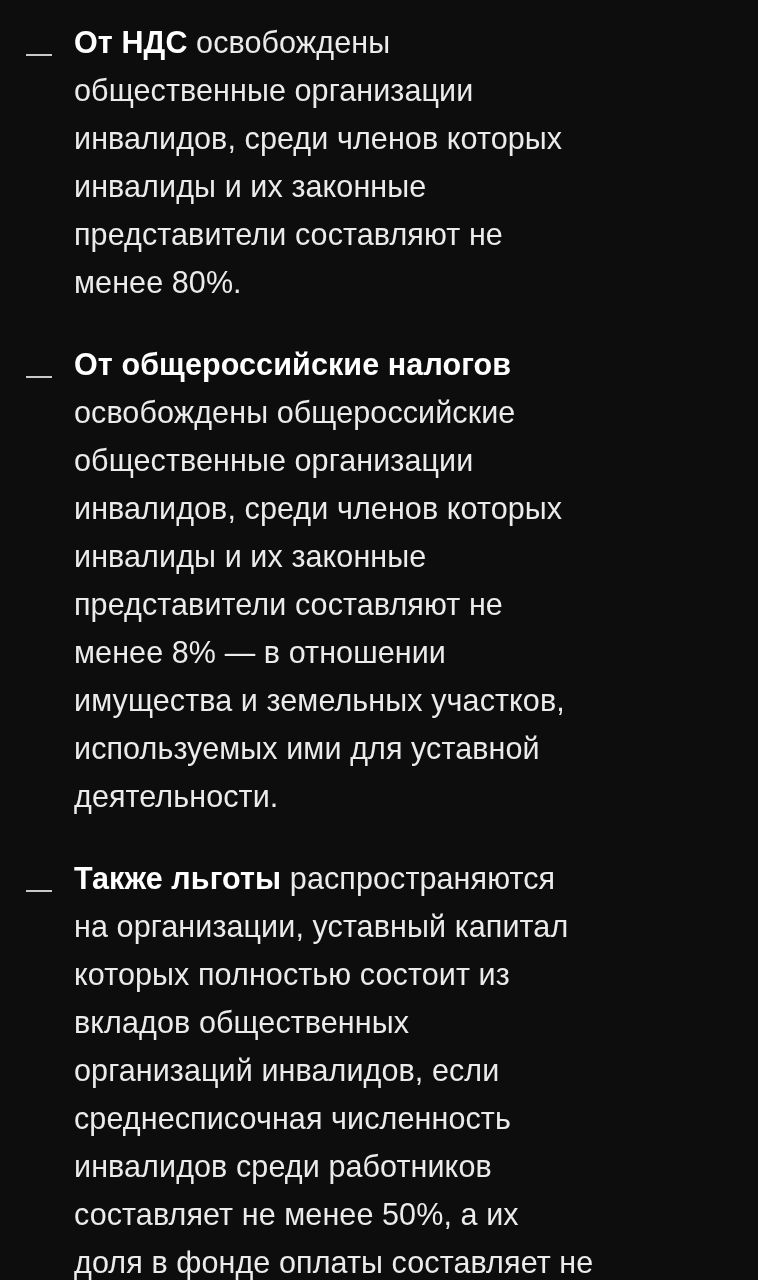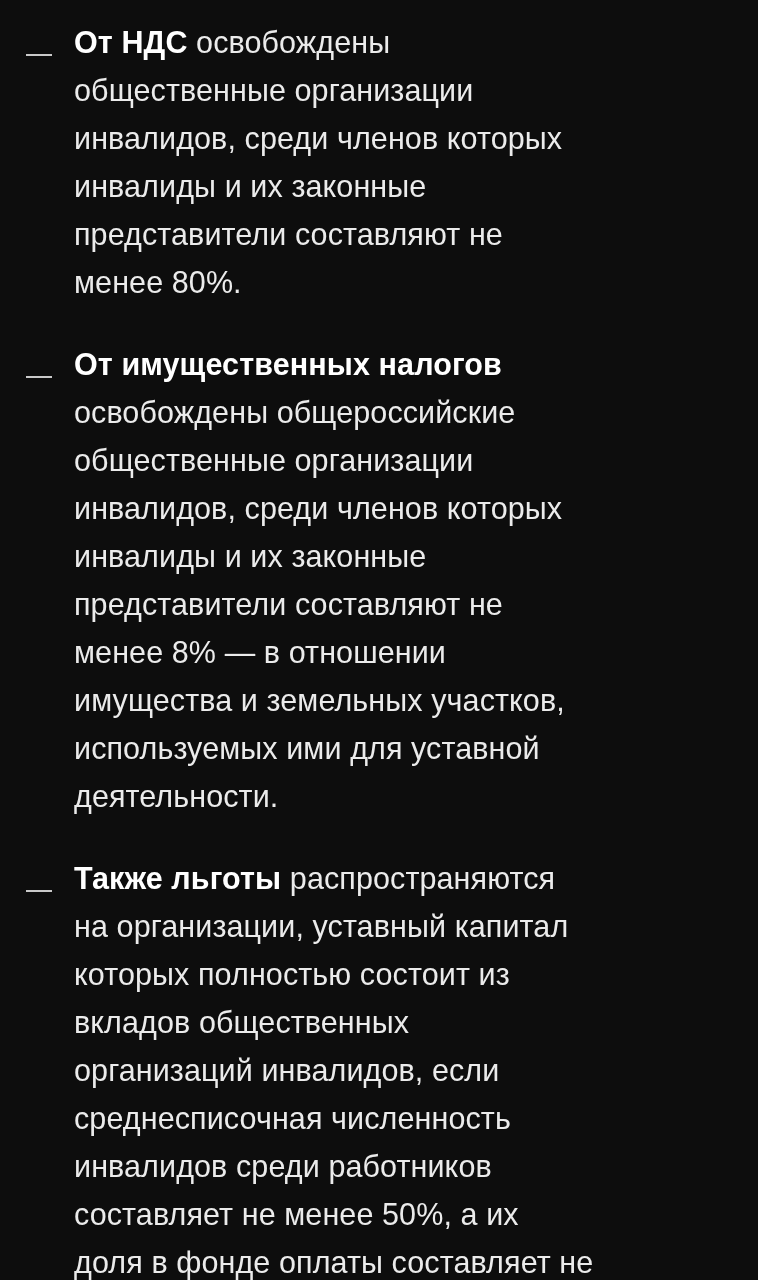--- a/index.html
+++ b/index.html
@@ -68,21 +68,21 @@
 <div class="page">
   <div class="bullet-list">
 
     <div class="bullet-item">
       <div class="dash"><span class="dash-glyph"></span></div>
       <div class="para"><b>От НДС</b><span> освобождены общественные организации инвалидов, среди членов которых инвалиды и их законные представители составляют не менее 80%.</span></div>
     </div>
 
     <div class="bullet-item">
       <div class="dash"><span class="dash-glyph"></span></div>
-      <div class="para"><b>От имущественных налогов</b><span> освобождены общероссийские общественные организации инвалидов, среди членов которых инвалиды и их законные представители составляют не менее 8% — в отношении имущества и земельных участков, используемых ими для уставной деятельности.</span></div>
+      <div class="para"><b>От общероссийские налогов</b><span> освобождены общероссийские общественные организации инвалидов, среди членов которых инвалиды и их законные представители составляют не менее 8% — в отношении имущества и земельных участков, используемых ими для уставной деятельности.</span></div>
     </div>
 
     <div class="bullet-item">
       <div class="dash"><span class="dash-glyph"></span></div>
       <div class="para"><b>Также льготы</b><span> распространяются на организации, уставный капитал которых полностью состоит из вкладов общественных организаций инвалидов, если среднесписочная численность инвалидов среди работников составляет не менее 50%, а их доля в фонде оплаты составляет не менее 25% — в отношении имущества и земельных участков, используемых для производства и (или) реализации товаров, работ и услуг (кроме брокерских и иных посреднических услуг).</span></div>
     </div>
 
   </div>
 </div>
 

